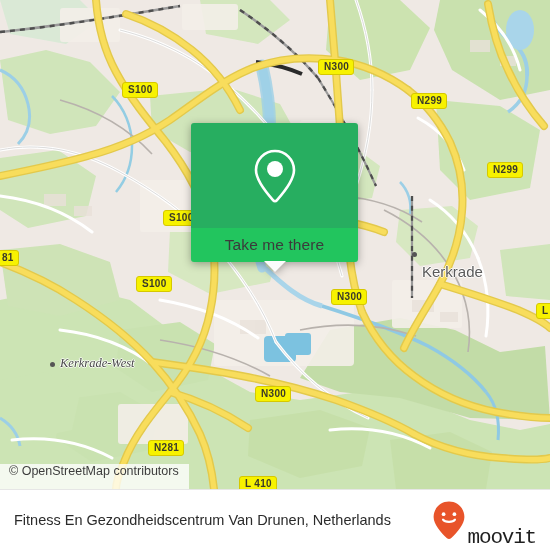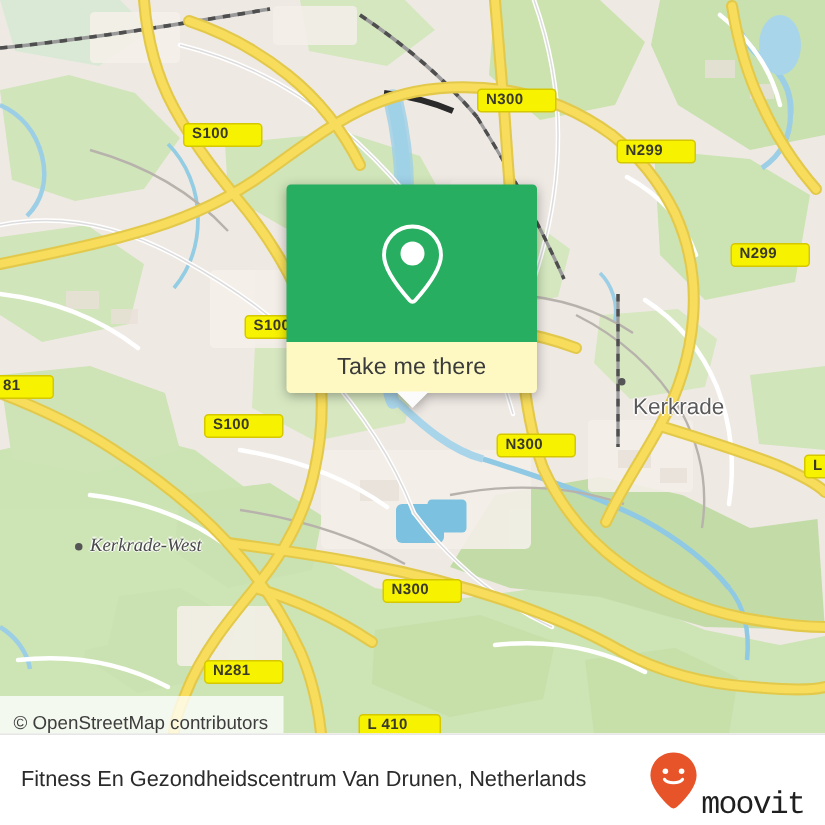--- a/index.html
+++ b/index.html
@@ -39,21 +39,21 @@
   .shield {
     position: absolute;
     background: #f7f200;
     border: 1px solid #d6c800;
     border-radius: 3px;
     color: #3a3a2a;
     font-family: "Liberation Sans", sans-serif;
     font-size: 10px;
     font-weight: bold;
     letter-spacing: .3px;
-    padding: 1px 21px 2px 5px;
+    padding: 1px 4px 2px 5px;
     line-height: 11px;
     white-space: nowrap;
     box-sizing: border-box;
   }
 
   
   .place {
     position: absolute;
     color: #4a4a4a;
     font-family: "Liberation Serif", serif;
@@ -80,21 +80,21 @@
   }
 
   
   #attribution {
     position: absolute;
     left: 0;
     bottom: 0;
     height: 25px;
     padding: 0 10px 0 9px;
     display: flex;
-    align-items: flex-end;
+    align-items: flex-start;
     background: rgba(255,255,255,.78);
     color: #3d3d3d;
     font-size: 12.5px;
     font-family: "Liberation Sans", sans-serif;
     white-space: nowrap;
   }
 
   
   #popup {
     position: absolute;
@@ -106,21 +106,21 @@
   #popup-head {
     height: 105px;
     background: #27ae60;
     border-radius: 3px 3px 0 0;
     display: flex;
     align-items: center;
     justify-content: center;
   }
   #popup-body {
     height: 34px;
-    background: #fef9c3;
+    background: #22c55e;
     border-radius: 0 0 3px 3px;
     display: flex;
     align-items: center;
     justify-content: center;
     position: relative;
   }
   #popup-label {
     color: #3b3b3b;
     font-size: 15.5px;
     font-family: "Liberation Sans", sans-serif;
@@ -348,21 +348,21 @@
     <div class="shield" style="left:318px;top:59px">N300</div>
     <div class="shield" style="left:122px;top:82px">S100</div>
     <div class="shield" style="left:411px;top:93px">N299</div>
     <div class="shield" style="left:487px;top:162px">N299</div>
     <div class="shield" style="left:163px;top:210px">S100</div>
     <div class="shield" style="left:-4px;top:250px">81</div>
     <div class="shield" style="left:136px;top:276px">S100</div>
     <div class="shield" style="left:331px;top:289px">N300</div>
     <div class="shield" style="left:536px;top:303px">L</div>
     <div class="shield" style="left:255px;top:386px">N300</div>
-    <div class="shield" style="left:136px;top:440px">N281</div>
+    <div class="shield" style="left:148px;top:440px">N281</div>
     <div class="shield" style="left:239px;top:476px">L 410</div>
 
     <div class="place-dot" style="left:412px;top:252px"></div>
     <div class="place city" style="left:422px;top:263px">Kerkrade</div>
 
     <div class="place-dot" style="left:50px;top:362px"></div>
     <div class="place" style="left:60px;top:356px">Kerkrade-West</div>
 
     <div id="popup">
       <div id="popup-head">

